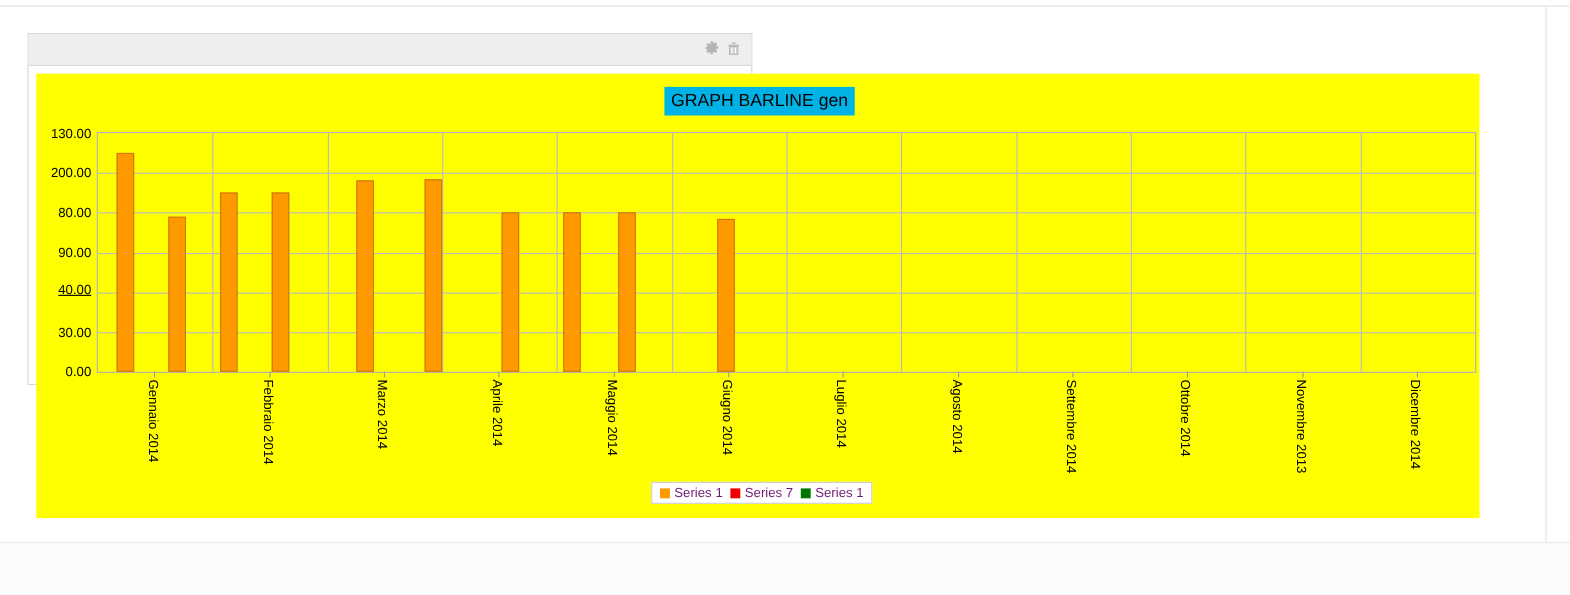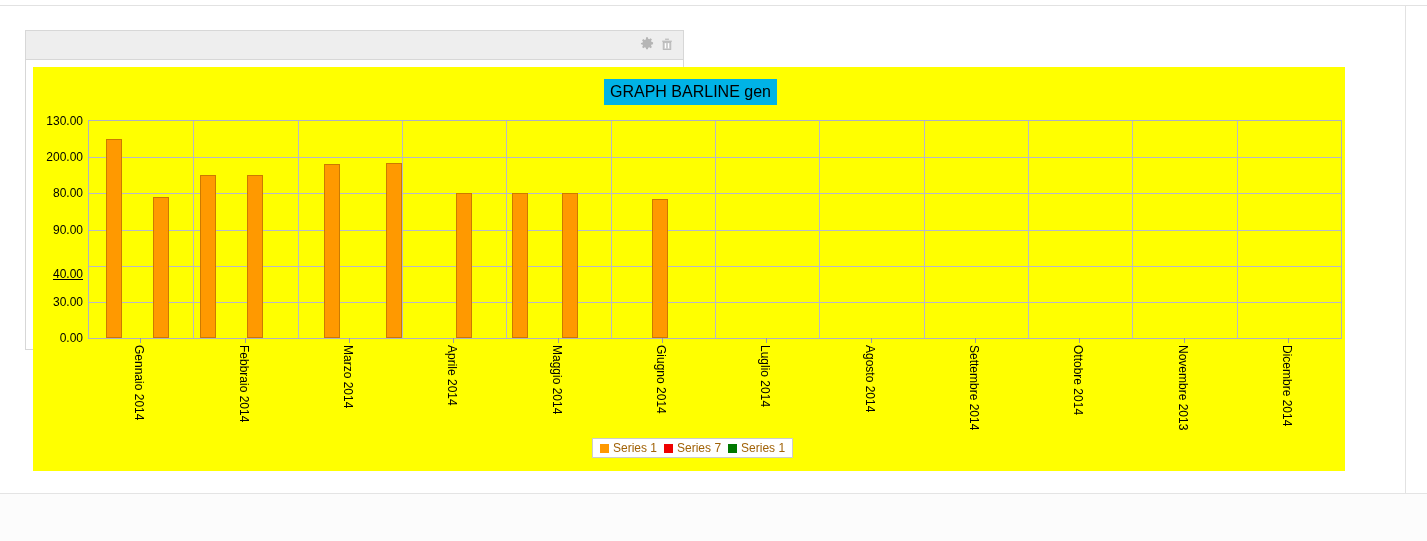--- a/index.html
+++ b/index.html
@@ -173,21 +173,21 @@
   #legend {
     position: absolute;
     left: 559px; top: 371px;
     background: #ffffff;
     border: 1px solid #cccccc;
     padding: 2px 7px;
     display: flex;
     align-items: center;
     gap: 7px;
     font-size: 12px;
-    color: #a16207;
+    color: #701a75;
     white-space: nowrap;
   }
   .legend-item { display: flex; align-items: center; gap: 4px; }
   .legend-swatch { width: 9px; height: 9px; display: inline-block; }
 </style>
 </head>
 <body>
 
 <div id="page-top-rule"></div>
 <div id="page-right-rule"></div>
@@ -217,21 +217,21 @@
   </div>
 </div>
 
 <div id="chart-canvas">
 
   <div id="chart-title">GRAPH BARLINE gen</div>
 
   <div id="y-axis-labels">
       <div class="y-tick-label" style="top: 218px;">0.00</div>
       <div class="y-tick-label" style="top: 181.833px;">30.00</div>
-      <div class="y-tick-label" style="top: 154px; text-decoration: underline;">40.00</div>
+      <div class="y-tick-label" style="top: 143px; text-decoration: underline;">40.00</div>
       <div class="y-tick-label" style="top: 109.5px;">90.00</div>
       <div class="y-tick-label" style="top: 73.3333px; margin-left: 44px;">80.00</div>
       <div class="y-tick-label" style="top: 37.1667px;">200.00</div>
       <div class="y-tick-label" style="top: 1px;">130.00</div>
     </div>
 
   <div id="plot-area">
       <div class="grid-h" style="top: 180.833px;"></div>
       <div class="grid-h" style="top: 144.667px;"></div>
       <div class="grid-h" style="top: 108.5px;"></div>

